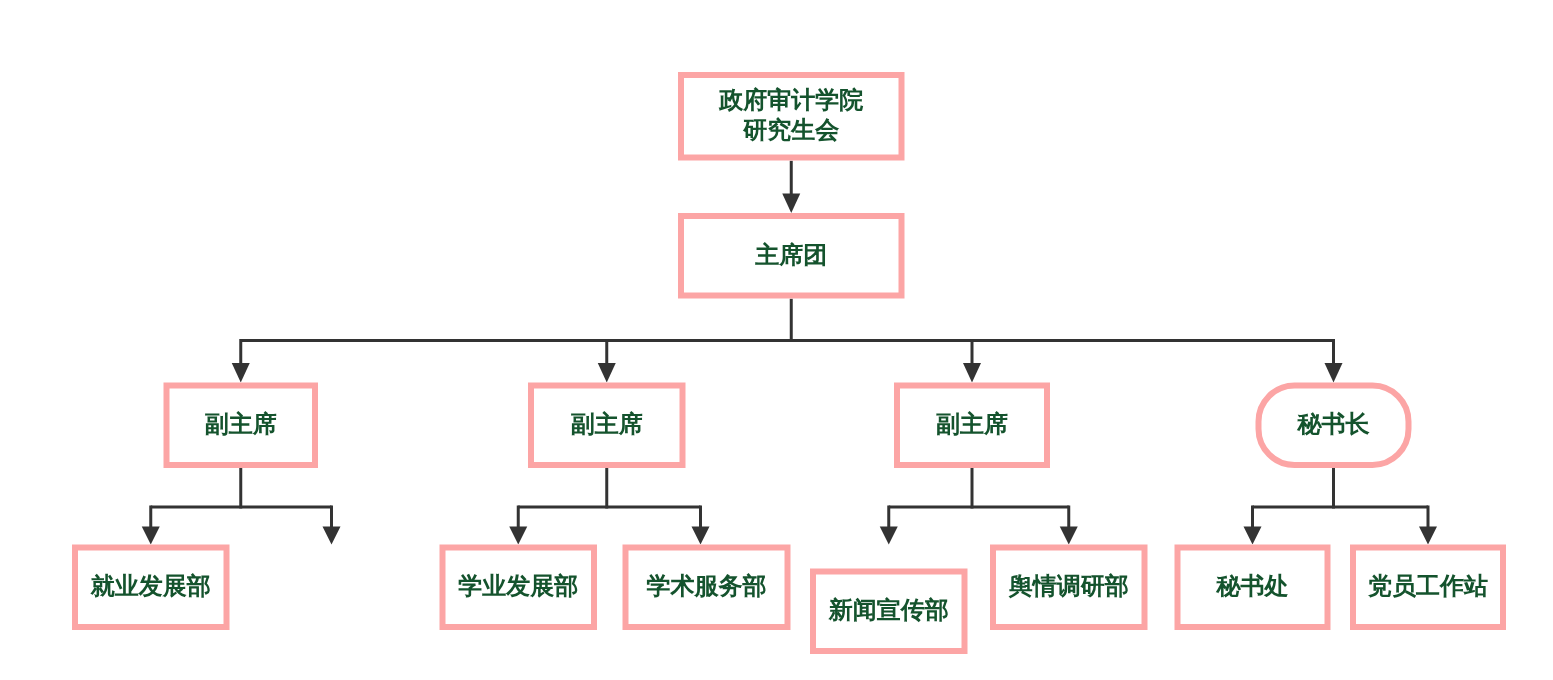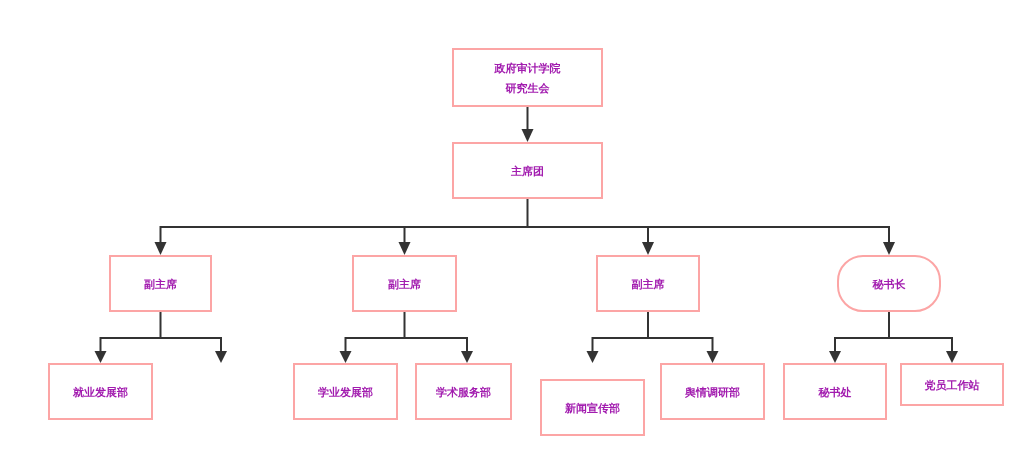--- a/index.html
+++ b/index.html
@@ -26,46 +26,46 @@
     stroke: #333333;
     stroke-width: 2;
   }
   .connectors polygon {
     fill: #333333;
     stroke: none;
   }
   .node {
     position: absolute;
     box-sizing: border-box;
-    border: 2px solid #fca5a5;
+    border: 4px solid #fca5a5;
     background: #ffffff;
-    color: #a21caf;
-    font-size: 11px;
+    color: #14532d;
+    font-size: 16px;
     font-weight: bold;
     display: flex;
     align-items: center;
     justify-content: center;
     text-align: center;
     line-height: 20px;
     white-space: pre-line;
   }
   .n-root      { left: 452px; top: 48px;  width: 151px; height: 59px; }
   .n-presidium { left: 452px; top: 142px; width: 151px; height: 57px; }
   .n-b1 { left: 109px; top: 255px; width: 103px; height: 57px; }
   .n-b2 { left: 352px; top: 255px; width: 105px; height: 57px; }
   .n-b3 { left: 596px; top: 255px; width: 104px; height: 57px; }
   .n-b4 { left: 837px; top: 255px; width: 104px; height: 57px; border-radius: 26px; }
   .n-l1 { left: 48px;  top: 363px; width: 105px; height: 57px; }
   .n-l2 { left: 169px; top: 363px; width: 104px; height: 57px; }
   .n-l3 { left: 293px; top: 363px; width: 105px; height: 57px; }
-  .n-l4 { left: 415px; top: 363px; width: 97px; height: 57px; }
+  .n-l4 { left: 415px; top: 363px; width: 112px; height: 57px; }
   .n-l5 { left: 540px; top: 379px; width: 105px; height: 57px; }
   .n-l6 { left: 660px; top: 363px; width: 105px; height: 57px; }
   .n-l7 { left: 783px; top: 363px; width: 104px; height: 57px; }
-  .n-l8 { left: 900px; top: 363px; width: 104px; height: 43px; }
+  .n-l8 { left: 900px; top: 363px; width: 104px; height: 57px; }
 </style>
 </head>
 <body>
 
 <div class="canvas">
 
   <svg class="connectors" viewBox="0 0 1035 453" xmlns="http://www.w3.org/2000/svg" aria-hidden="true">
 
     <line x1="527.5" y1="107" x2="527.5" y2="130"></line>
     <polygon points="521.5,129 533.5,129 527.5,142"></polygon>

